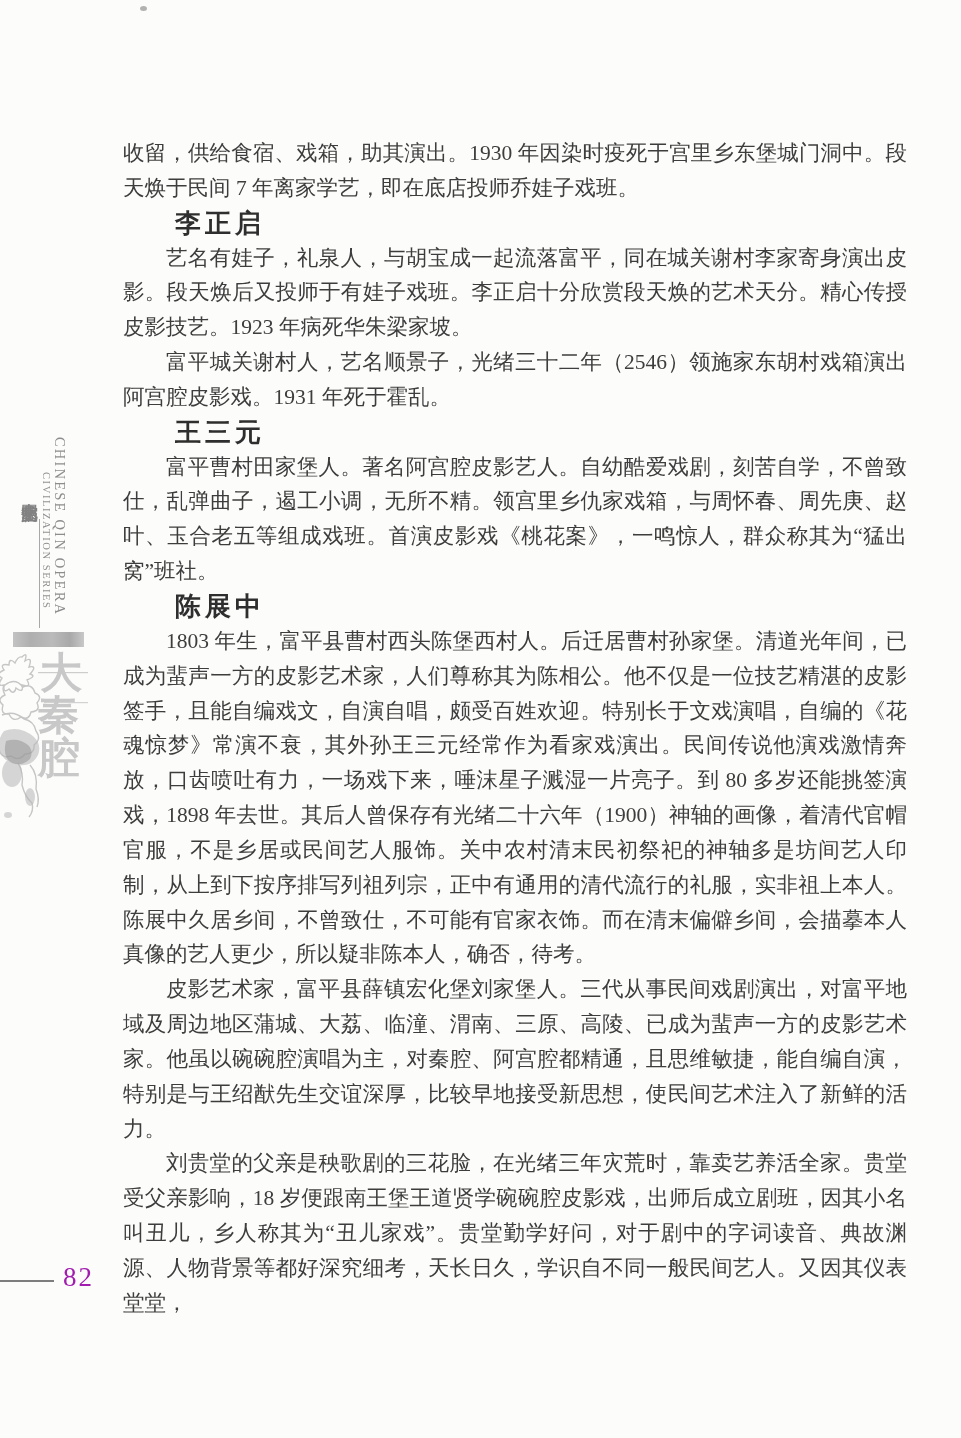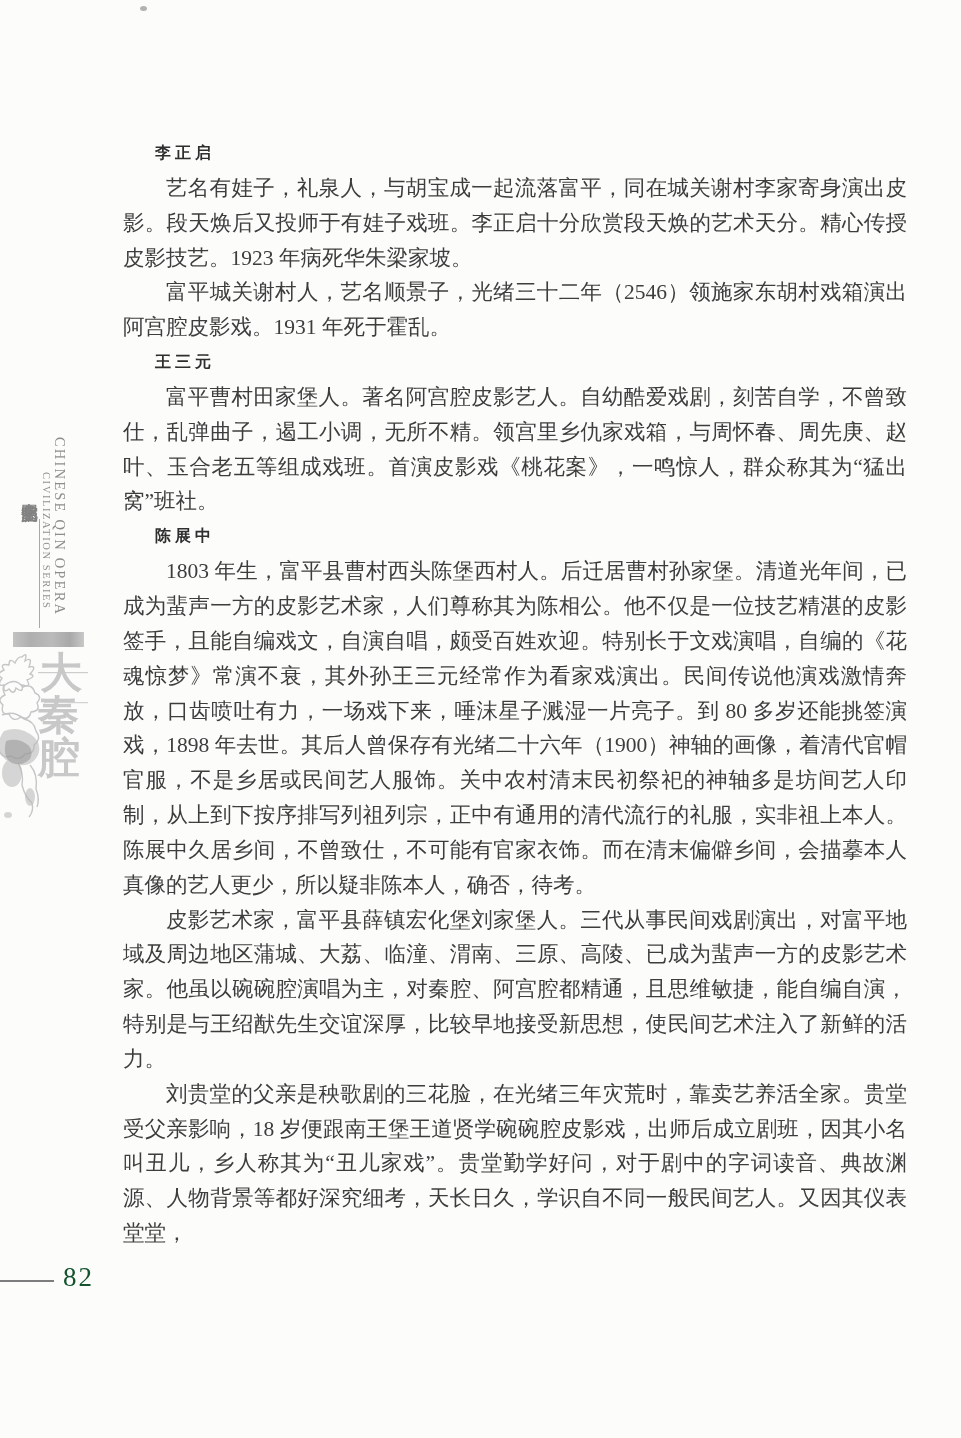--- a/index.html
+++ b/index.html
@@ -70,34 +70,34 @@
     text-align: justify;
     color: #3d3d3d;
   }
   .sec { margin: 0; padding: 0; }
   .paragraph { text-indent: 2em; }
   .continuation { text-indent: 0; }
   .heading {
     text-indent: 2em;
     font-weight: 700;
     font-family: "Liberation Sans", "DejaVu Sans", sans-serif;
-    font-size: 16px; line-height: 34.85px;
+    font-size: 26px; line-height: 34.85px;
     letter-spacing: 4px;
     color: #2e2e2e;
   }
 
   
   .pageno-rule {
     position: absolute; left: 0; top: 1280px;
     width: 54px; height: 2px; background: #7d7d7d;
   }
   .pageno {
     position: absolute; left: 63px; top: 1262px;
     font-size: 27px; letter-spacing: 2px;
-    color: #14532d;
+    color: #a21caf;
     font-family: "Liberation Serif", serif;
   }
 </style>
 </head>
 <body>
 
 <div class="page">
 
   <div class="speck"></div>
 
@@ -125,20 +125,21 @@
       <path d="M6 96 q12 -4 22 4 q6 6 2 14 q-8 8 -18 4 q-10 -5 -6 -22 z"></path>
     </g>
     <rect x="38" y="27" width="50" height="1.2" fill="#cdcdcd"></rect>
     <rect x="44" y="57" width="44" height="1.2" fill="#d2d2d2"></rect>
   </svg>
   <span class="wm-char wm1">大</span>
   <span class="wm-char wm2">秦</span>
   <span class="wm-char wm3">腔</span>
 
   <div class="main-text">
+      <p class="sec continuation">收留，供给食宿、戏箱，助其演出。1930 年因染时疫死于宫里乡东堡城门洞中。段天焕于民间 7 年离家学艺，即在底店投师乔娃子戏班。</p>
       <h3 class="sec heading">李正启</h3>
       <p class="sec paragraph">艺名有娃子，礼泉人，与胡宝成一起流落富平，同在城关谢村李家寄身演出皮影。段天焕后又投师于有娃子戏班。李正启十分欣赏段天焕的艺术天分。精心传授皮影技艺。1923 年病死华朱梁家坡。</p>
       <p class="sec paragraph">富平城关谢村人，艺名顺景子，光绪三十二年（2546）领施家东胡村戏箱演出阿宫腔皮影戏。1931 年死于霍乱。</p>
       <h3 class="sec heading">王三元</h3>
       <p class="sec paragraph">富平曹村田家堡人。著名阿宫腔皮影艺人。自幼酷爱戏剧，刻苦自学，不曾致仕，乱弹曲子，遏工小调，无所不精。领宫里乡仇家戏箱，与周怀春、周先庚、赵叶、玉合老五等组成戏班。首演皮影戏《桃花案》，一鸣惊人，群众称其为“猛出窝”班社。</p>
       <h3 class="sec heading">陈展中</h3>
       <p class="sec paragraph">1803 年生，富平县曹村西头陈堡西村人。后迁居曹村孙家堡。清道光年间，已成为蜚声一方的皮影艺术家，人们尊称其为陈相公。他不仅是一位技艺精湛的皮影签手，且能自编戏文，自演自唱，颇受百姓欢迎。特别长于文戏演唱，自编的《花魂惊梦》常演不衰，其外孙王三元经常作为看家戏演出。民间传说他演戏激情奔放，口齿喷吐有力，一场戏下来，唾沫星子溅湿一片亮子。到 80 多岁还能挑签演戏，1898 年去世。其后人曾保存有光绪二十六年（1900）神轴的画像，着清代官帽官服，不是乡居或民间艺人服饰。关中农村清末民初祭祀的神轴多是坊间艺人印制，从上到下按序排写列祖列宗，正中有通用的清代流行的礼服，实非祖上本人。陈展中久居乡间，不曾致仕，不可能有官家衣饰。而在清末偏僻乡间，会描摹本人真像的艺人更少，所以疑非陈本人，确否，待考。</p>
       <p class="sec paragraph">皮影艺术家，富平县薛镇宏化堡刘家堡人。三代从事民间戏剧演出，对富平地域及周边地区蒲城、大荔、临潼、渭南、三原、高陵、已成为蜚声一方的皮影艺术家。他虽以碗碗腔演唱为主，对秦腔、阿宫腔都精通，且思维敏捷，能自编自演，特别是与王绍猷先生交谊深厚，比较早地接受新思想，使民间艺术注入了新鲜的活力。</p>
       <p class="sec paragraph">刘贵堂的父亲是秧歌剧的三花脸，在光绪三年灾荒时，靠卖艺养活全家。贵堂受父亲影响，18 岁便跟南王堡王道贤学碗碗腔皮影戏，出师后成立剧班，因其小名叫丑儿，乡人称其为“丑儿家戏”。贵堂勤学好问，对于剧中的字词读音、典故渊源、人物背景等都好深究细考，天长日久，学识自不同一般民间艺人。又因其仪表堂堂，</p>
     </div>

